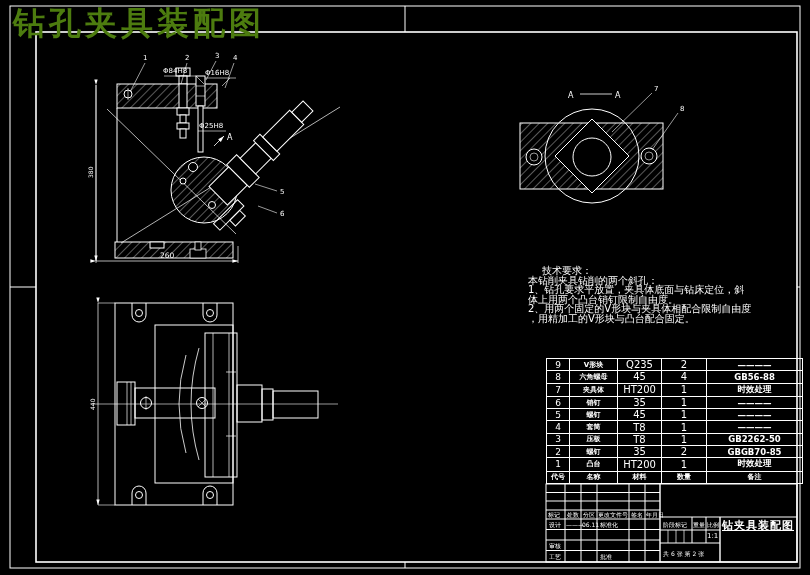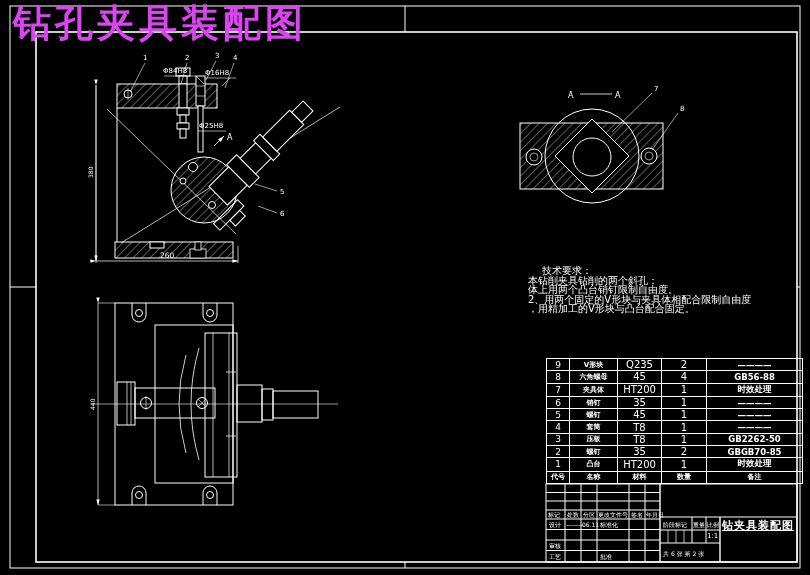--- a/index.html
+++ b/index.html
@@ -3,21 +3,21 @@
 <meta charset="utf-8">
 <style>
   html,body{margin:0;padding:0;background:#000;}
   #sheet{
     position:relative;width:810px;height:575px;background:#000;
     font-family:"DejaVu Sans",sans-serif;color:#fff;overflow:hidden;
   }
   #cad{position:absolute;left:0;top:0;}
   .abs{position:absolute;}
   #main-title{
-    left:13px;top:6px;font-size:38px;font-weight:bold;color:#d946ef;
+    left:13px;top:6px;font-size:32px;font-weight:bold;color:#4d7c0f;
     letter-spacing:4px;white-space:nowrap;line-height:34px;
   }
   #notes{left:528px;top:266px;width:225px;font-size:10px;line-height:9.5px;color:#fff;}
   #notes .n1{padding-left:14px;}
   
   #bom{
     position:absolute;left:546px;top:358px;width:251px;height:126px;
     border-collapse:collapse;table-layout:fixed;
   }
   #bom td{
@@ -227,20 +227,21 @@
       <line x1="706" y1="517" x2="706" y2="543"></line>
       <line x1="720" y1="517" x2="720" y2="562" stroke-width="1.4"></line>
     </g>
   </svg>
 
   <div id="main-title" class="abs">钻孔夹具装配图</div>
 
   <div id="notes" class="abs">
     <div class="n1">技术要求：</div>
     <div>本钻削夹具钻削的两个斜孔：</div>
+    <div>1、钻孔要求平放置，夹具体底面与钻床定位，斜</div>
     <div>体上用两个凸台销钉限制自由度。</div>
     <div>2、用两个固定的V形块与夹具体相配合限制自由度</div>
     <div>，用精加工的V形块与凸台配合固定。</div>
   </div>
 
   <table id="bom">
     <tbody>
       <tr>
         <td class="c0">9</td>
         <td class="c1 name">V形块</td>

